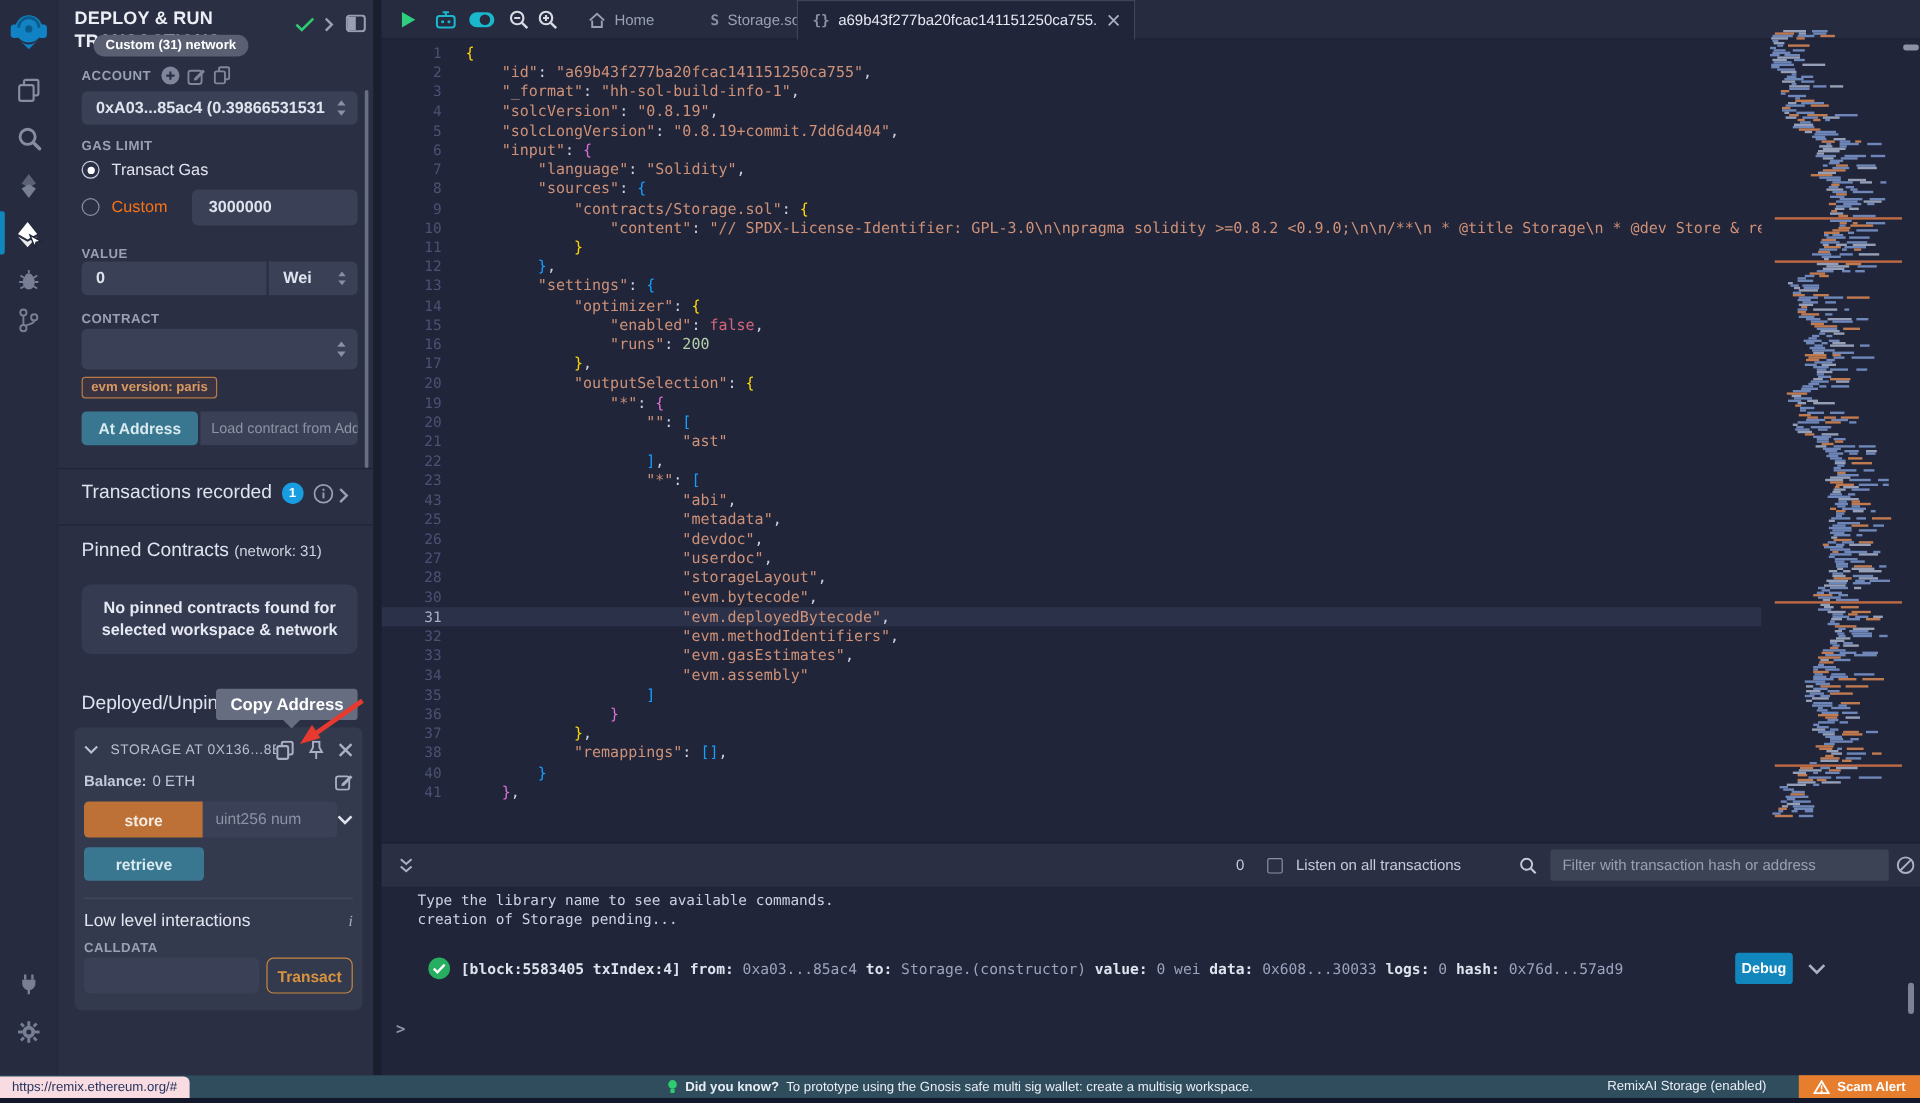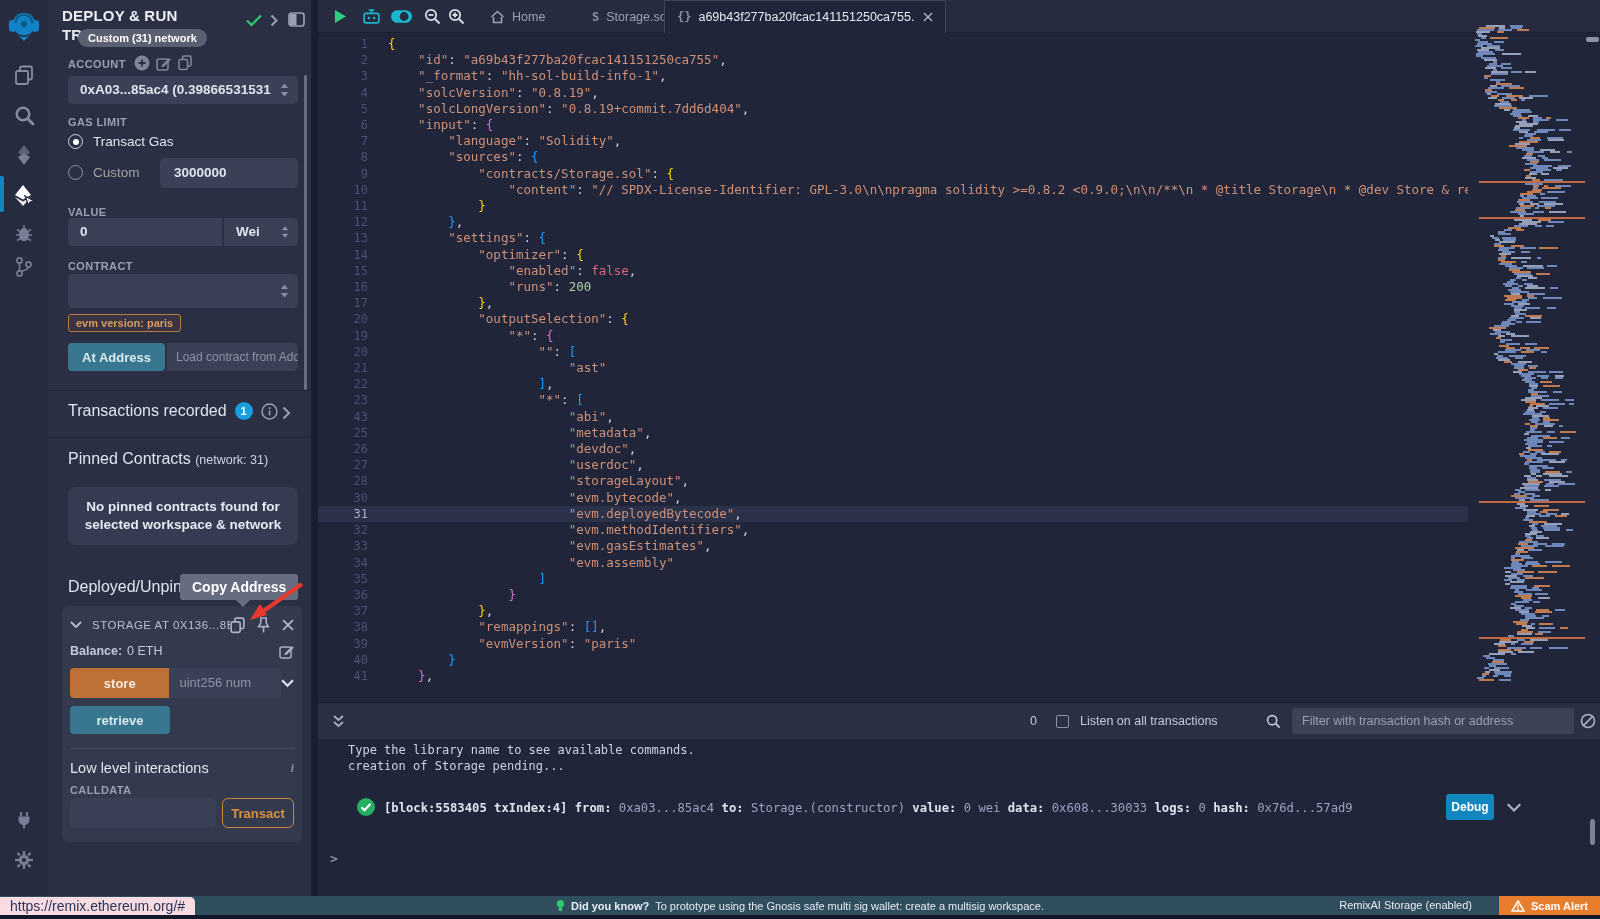--- a/index.html
+++ b/index.html
@@ -73,21 +73,21 @@
   .txlbl{font-weight:bold;color:#dfe3ee}
   .txval{color:#9aa4bd}
   #debug-btn{position:absolute;left:1128px;top:91px;width:48px;height:26px;background:#1287bd;color:#fff;
              font-size:12px;font-weight:bold;border-radius:3px;display:flex;align-items:center;justify-content:center;cursor:pointer}
 
   
   #statusbar{position:absolute;left:0;top:896px;width:1600px;height:19px;background:#2f4d5d;font-size:11px;color:#e8ecf4}
   #footer-strip{position:absolute;left:0;top:915px;width:1600px;height:4px;background:#12182a}
   #scam{position:absolute;right:0;top:0;height:19px;background:#e67e2e;display:flex;align-items:center;gap:6px;
         padding:0 12px;font-weight:bold;color:#fff;cursor:pointer}
-  #url-tip{position:absolute;left:0;top:897px;height:18px;background:#f8dce2;color:#27355e;font-size:14px;
+  #url-tip{position:absolute;left:0;top:897px;height:18px;background:#f8dce2;color:#27355e;font-size:11px;
            display:flex;align-items:center;padding:0 10px;border-radius:0 5px 0 0;z-index:9}
 </style>
 </head>
 <body>
 
 <div id="rail">
   <div class="rail-ic" style="top:8px;height:36px">
     <svg width="34" height="34" viewBox="0 0 36 36">
         <circle cx="18" cy="16" r="12" fill="#1183c4"></circle>
         <rect x="2" y="12" width="8" height="12" rx="3" fill="#1183c4"></rect>
@@ -213,21 +213,21 @@
       </span>
   </div>
 
   <div class="abs lbl" style="left:20px;top:116px">GAS LIMIT</div>
   <div class="abs" style="left:20px;top:134px;display:flex;align-items:center;gap:10px;cursor:pointer">
     <span class="radio sel"></span>
     <span style="font-size:13.5px;color:#e2e5ef">Transact Gas</span>
   </div>
   <div class="abs" style="left:20px;top:165px;display:flex;align-items:center;gap:10px;cursor:pointer">
     <span class="radio"></span>
-    <span style="font-size:13.5px;color:#a3a3a3">Custom</span>
+    <span style="font-size:13.5px;color:#f97316">Custom</span>
   </div>
   <div class="abs inp" style="left:112px;top:158px;width:138px;height:30px;line-height:30px;padding:0 14px;font-size:13.5px;font-weight:600">3000000</div>
 
   <div class="abs lbl" style="left:20px;top:206px">VALUE</div>
   <div class="abs inp" style="left:20px;top:218px;width:154px;height:28px;line-height:28px;padding:0 12px;font-size:13.5px;font-weight:600;border-radius:5px 0 0 5px">0</div>
   <div class="abs inp" style="left:176px;top:218px;width:74px;height:28px;line-height:28px;padding:0 12px;font-size:13.5px;font-weight:600;border-radius:0 5px 5px 0;cursor:pointer">
     <span>Wei</span>
     <span class="stepper">
         <svg width="8" height="12" viewBox="0 0 9 13">
           <path d="M4.5 0L8 4.5H1z" fill="#8a90a3"></path>
@@ -439,21 +439,20 @@
       <div class="line"><span class="ln">28</span><span>                        <span class="s">"storageLayout"</span><span class="p">,</span></span></div>
       <div class="line"><span class="ln">30</span><span>                        <span class="s">"evm.bytecode"</span><span class="p">,</span></span></div>
       <div class="line cur"><span class="ln">31</span><span>                        <span class="s">"evm.deployedBytecode"</span><span class="p">,</span></span></div>
       <div class="line"><span class="ln">32</span><span>                        <span class="s">"evm.methodIdentifiers"</span><span class="p">,</span></span></div>
       <div class="line"><span class="ln">33</span><span>                        <span class="s">"evm.gasEstimates"</span><span class="p">,</span></span></div>
       <div class="line"><span class="ln">34</span><span>                        <span class="s">"evm.assembly"</span></span></div>
       <div class="line"><span class="ln">35</span><span>                    <span class="b3">]</span></span></div>
       <div class="line"><span class="ln">36</span><span>                <span class="b2">}</span></span></div>
       <div class="line"><span class="ln">37</span><span>            <span class="b1">}</span><span class="p">,</span></span></div>
       <div class="line"><span class="ln">38</span><span>            <span class="s">"remappings"</span><span class="p">: </span><span class="b3">[]</span><span class="p">,</span></span></div>
-      <div class="line"><span class="ln">39</span><span>            <span class="s">"evmVersion"</span><span class="p">: </span><span class="s">"paris"</span></span></div>
       <div class="line"><span class="ln">40</span><span>        <span class="b3">}</span></span></div>
       <div class="line"><span class="ln">41</span><span>    <span class="b2">}</span><span class="p">,</span></span></div>
     </div>
   <div id="minimap">
       <div class="mm-row">
         <i style="left: 12.9115px; width: 18.639px; background: rgb(149, 160, 184);"></i>
         <i style="left: 37.3083px; width: 12.3379px; background: rgb(110, 134, 184);"></i>
       </div>
       <div class="mm-row">
         <i style="left: 6.43682px; width: 15.3665px; background: rgb(192, 122, 80);"></i>

